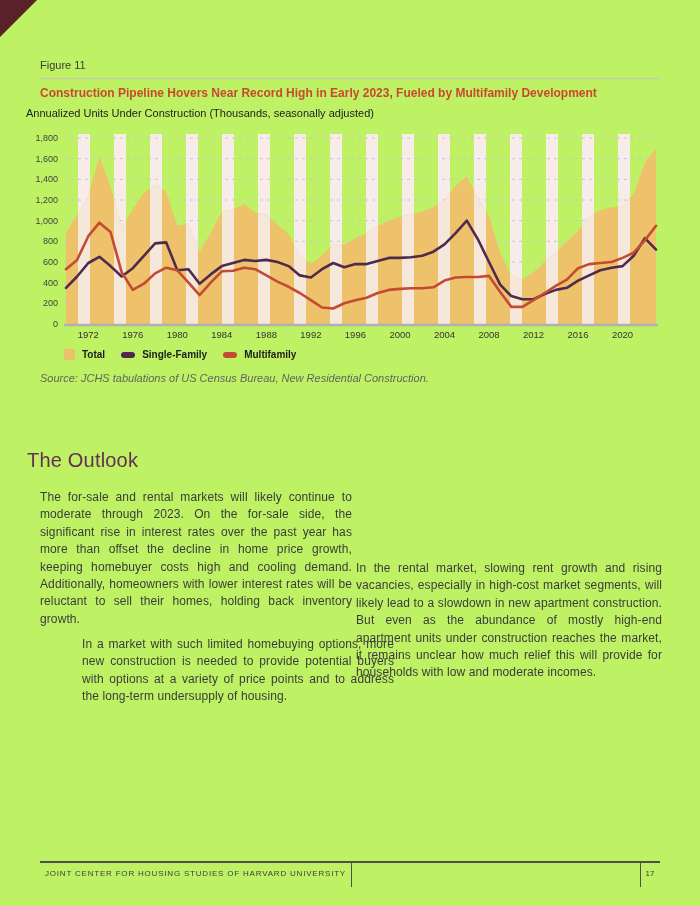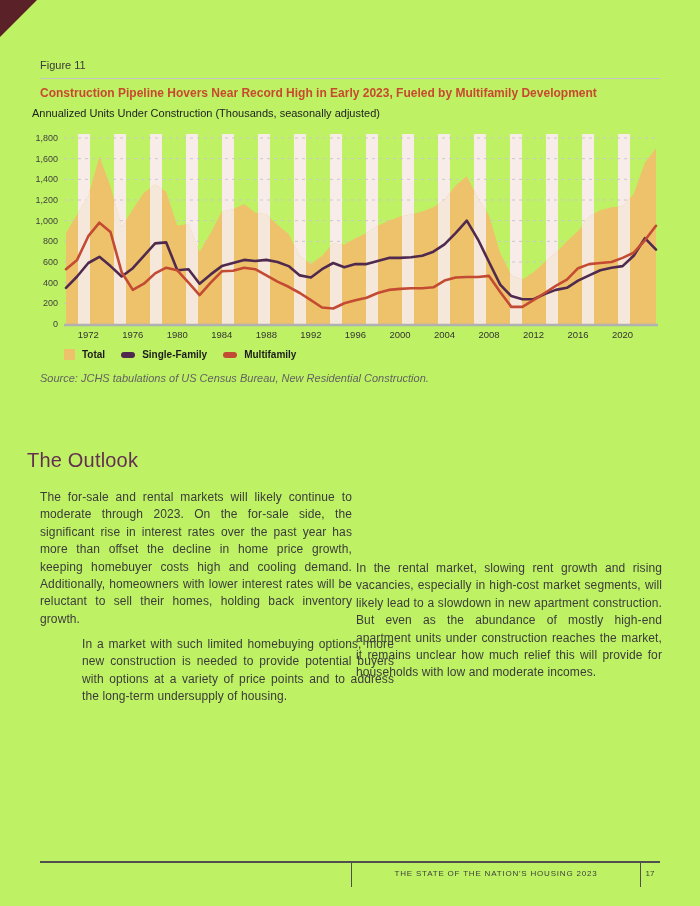--- a/index.html
+++ b/index.html
@@ -4,21 +4,21 @@
 <style>
   html,body{margin:0;padding:0;background:#ffffff;}
   .page{position:relative;width:700px;height:906px;background:#bef264;
         font-family:"Liberation Sans",sans-serif;overflow:hidden;}
   .corner{position:absolute;top:0;left:0;width:0;height:0;
           border-top:37px solid #5a2129;border-right:37px solid transparent;}
   .fig-label{position:absolute;left:40px;top:59px;font-size:11px;color:#3a3a3a;}
   .rule{position:absolute;left:40px;top:78px;width:620px;height:1px;background:#c5c5c5;}
   .fig-title{position:absolute;left:40px;top:86px;width:622px;font-size:12px;
              font-weight:bold;color:#c8492f;letter-spacing:0;}
-  .fig-sub{position:absolute;left:32px;top:107px;font-size:11px;color:#222;text-align:center;}
+  .fig-sub{position:absolute;left:26px;top:107px;font-size:11px;color:#222;text-align:center;}
   #chart-svg{position:absolute;left:0;top:126px;}
   #chart-svg text{font-family:"Liberation Sans",sans-serif;}
   .legend{position:absolute;left:64px;top:349px;display:flex;align-items:center;
           gap:16px;font-size:10px;font-weight:bold;color:#1c1c1c;}
   .legend-item{display:flex;align-items:center;gap:7px;}
   .sw-square{width:11px;height:11px;display:inline-block;}
   .sw-pill{width:14px;height:6px;border-radius:3px;display:inline-block;}
   .source{position:absolute;left:40px;top:372px;font-size:11px;font-style:italic;color:#626262;}
   .outlook-h{position:absolute;left:27px;top:449px;font-size:20px;font-weight:500;
              color:#633052;letter-spacing:.2px;}
@@ -152,18 +152,18 @@
 
   <div class="source">Source: JCHS tabulations of US Census Bureau, New Residential Construction.</div>
 
   <div class="outlook-h">The Outlook</div>
 
   <p class="par pL pL1">The for-sale and rental markets will likely continue to moderate through 2023. On the for-sale side, the significant rise in interest rates over the past year has more than offset the decline in home price growth, keeping homebuyer costs high and cooling demand. Additionally, homeowners with lower interest rates will be reluctant to sell their homes, holding back inventory growth.</p>
   <p class="par pL pL2">In a market with such limited homebuying options, more new construction is needed to provide potential buyers with options at a variety of price points and to address the long-term undersupply of housing.</p>
   <p class="par pR pR2">In the rental market, slowing rent growth and rising vacancies, especially in high-cost market segments, will likely lead to a slowdown in new apartment construction. But even as the abundance of mostly high-end apartment units under construction reaches the market, it remains unclear how much relief this will provide for households with low and moderate incomes.</p>
 
   <div class="footer-rule"></div>
+  <div class="footer-cell fc-left">JOINT CENTER FOR HOUSING STUDIES OF HARVARD UNIVERSITY</div>
   <div class="fdiv fdiv1"></div>
-  <div class="footer-cell fc-right">THE STATE OF THE NATION'S HOUSING 2023</div>
   <div class="fdiv fdiv2"></div>
   <div class="footer-cell fc-page">17</div>
 
 </div>
 
 </body></html>

